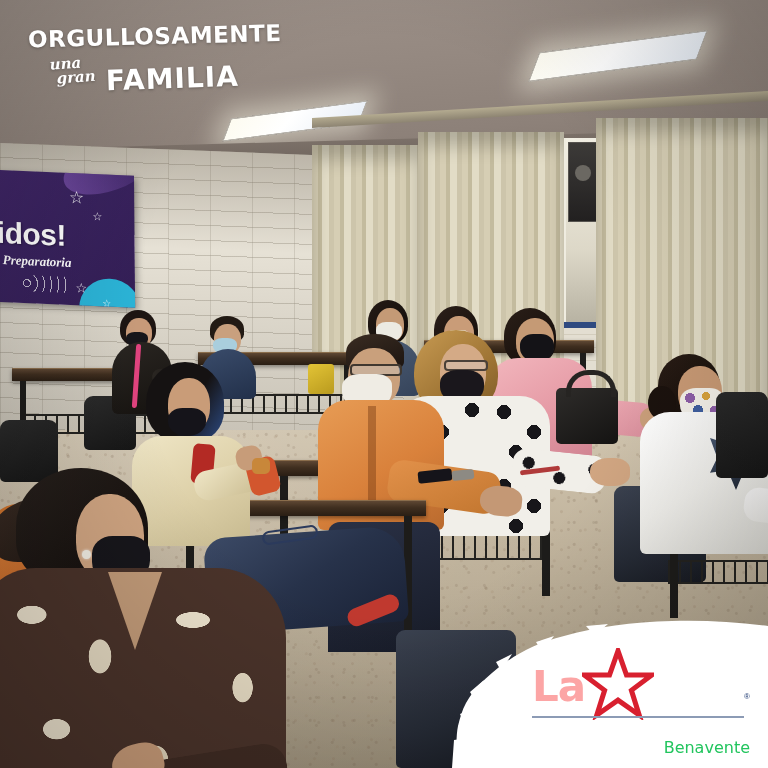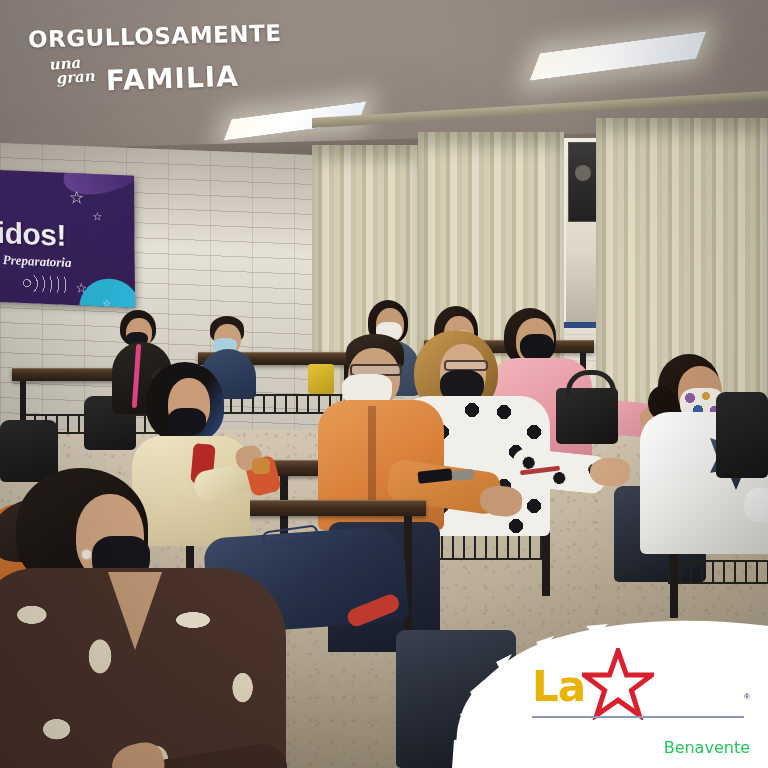--- a/index.html
+++ b/index.html
@@ -389,21 +389,21 @@
   }
   .splash svg{ position:absolute; right:0; bottom:0; }
 
   .logo{
     position:absolute; right:16px; bottom:26px; width:236px; height:84px;
     pointer-events:none;
   }
   .logo-row{ position:relative; height:56px; }
   .logo .la{
     position:absolute; left:16px; top:4px; font-size:42px; font-weight:700;
-    color:#eab308; font-family:"DejaVu Sans", sans-serif; letter-spacing:-1px;
+    color:#fca5a5; font-family:"DejaVu Sans", sans-serif; letter-spacing:-1px;
   }
   .logo .salle{
     position:absolute; left:116px; top:4px; font-size:42px; font-weight:700;
     color:#1e3a72; font-family:"DejaVu Sans", sans-serif; letter-spacing:-1px;
   }
   .logo .tm{
     position:absolute; left:228px; top:34px; font-size:8px; color:#1e3a72;
   }
   .logo .star{ position:absolute; left:66px; top:-10px; width:72px; height:72px; }
   .logo .rule{

